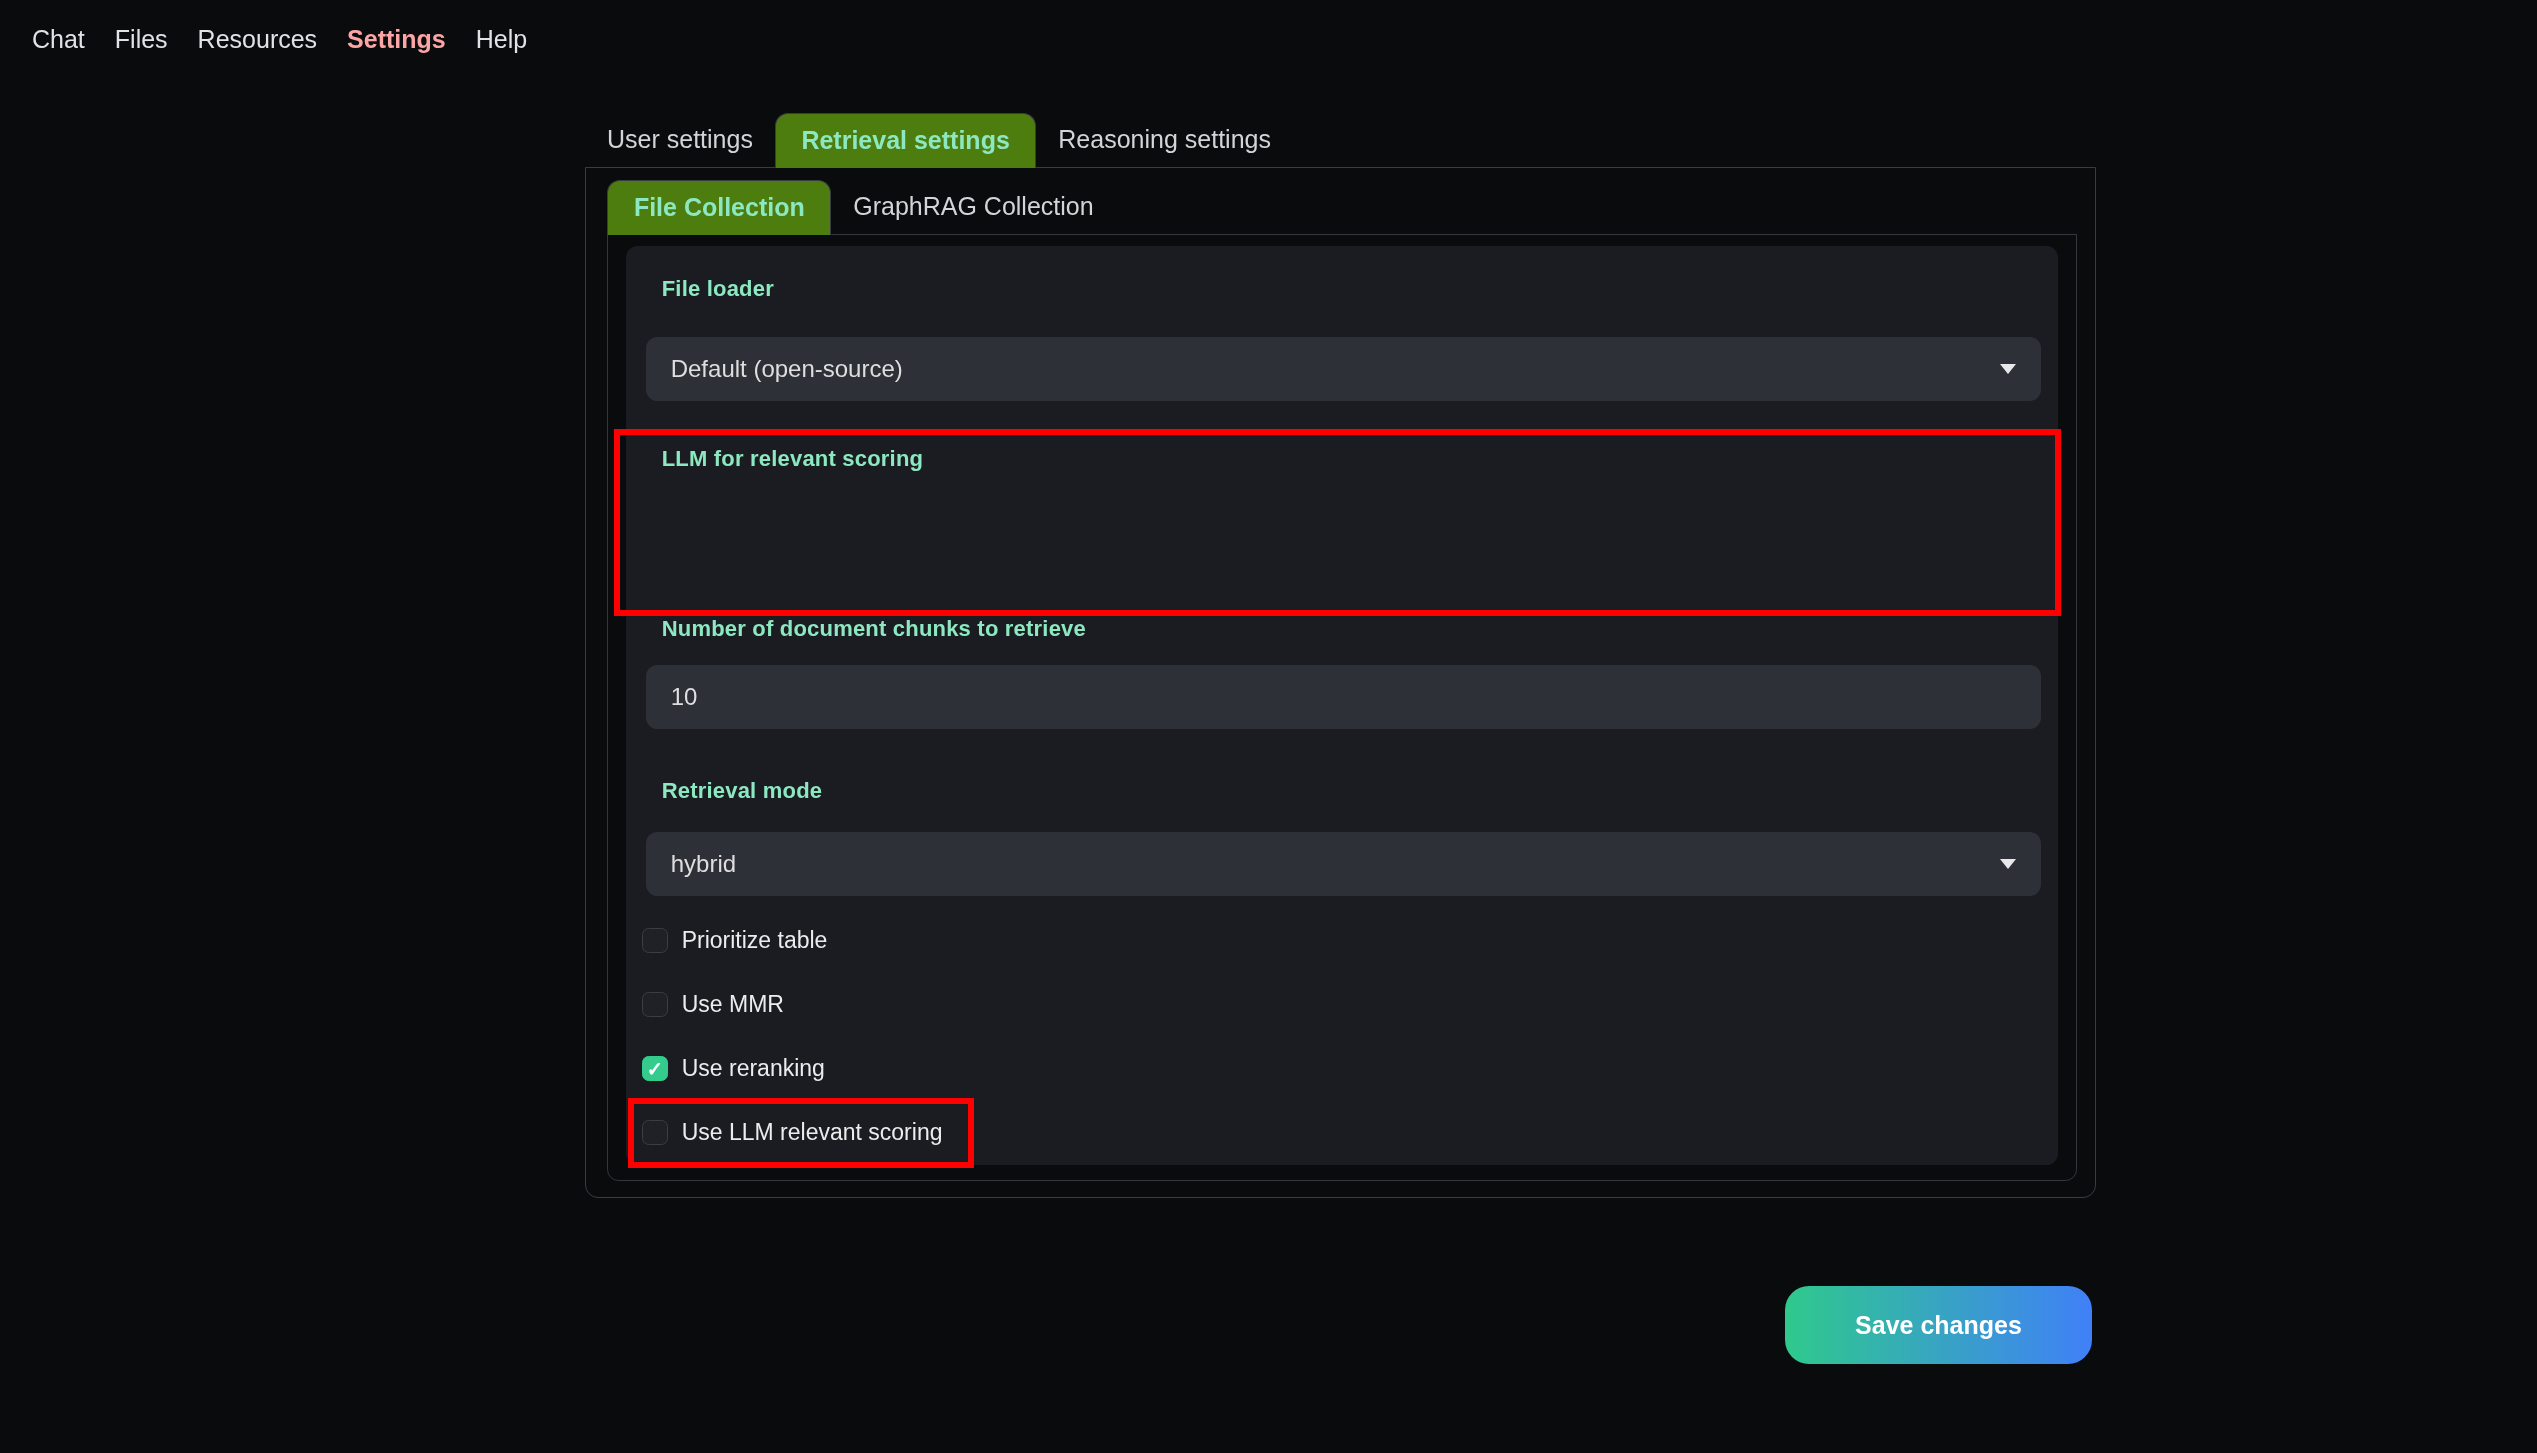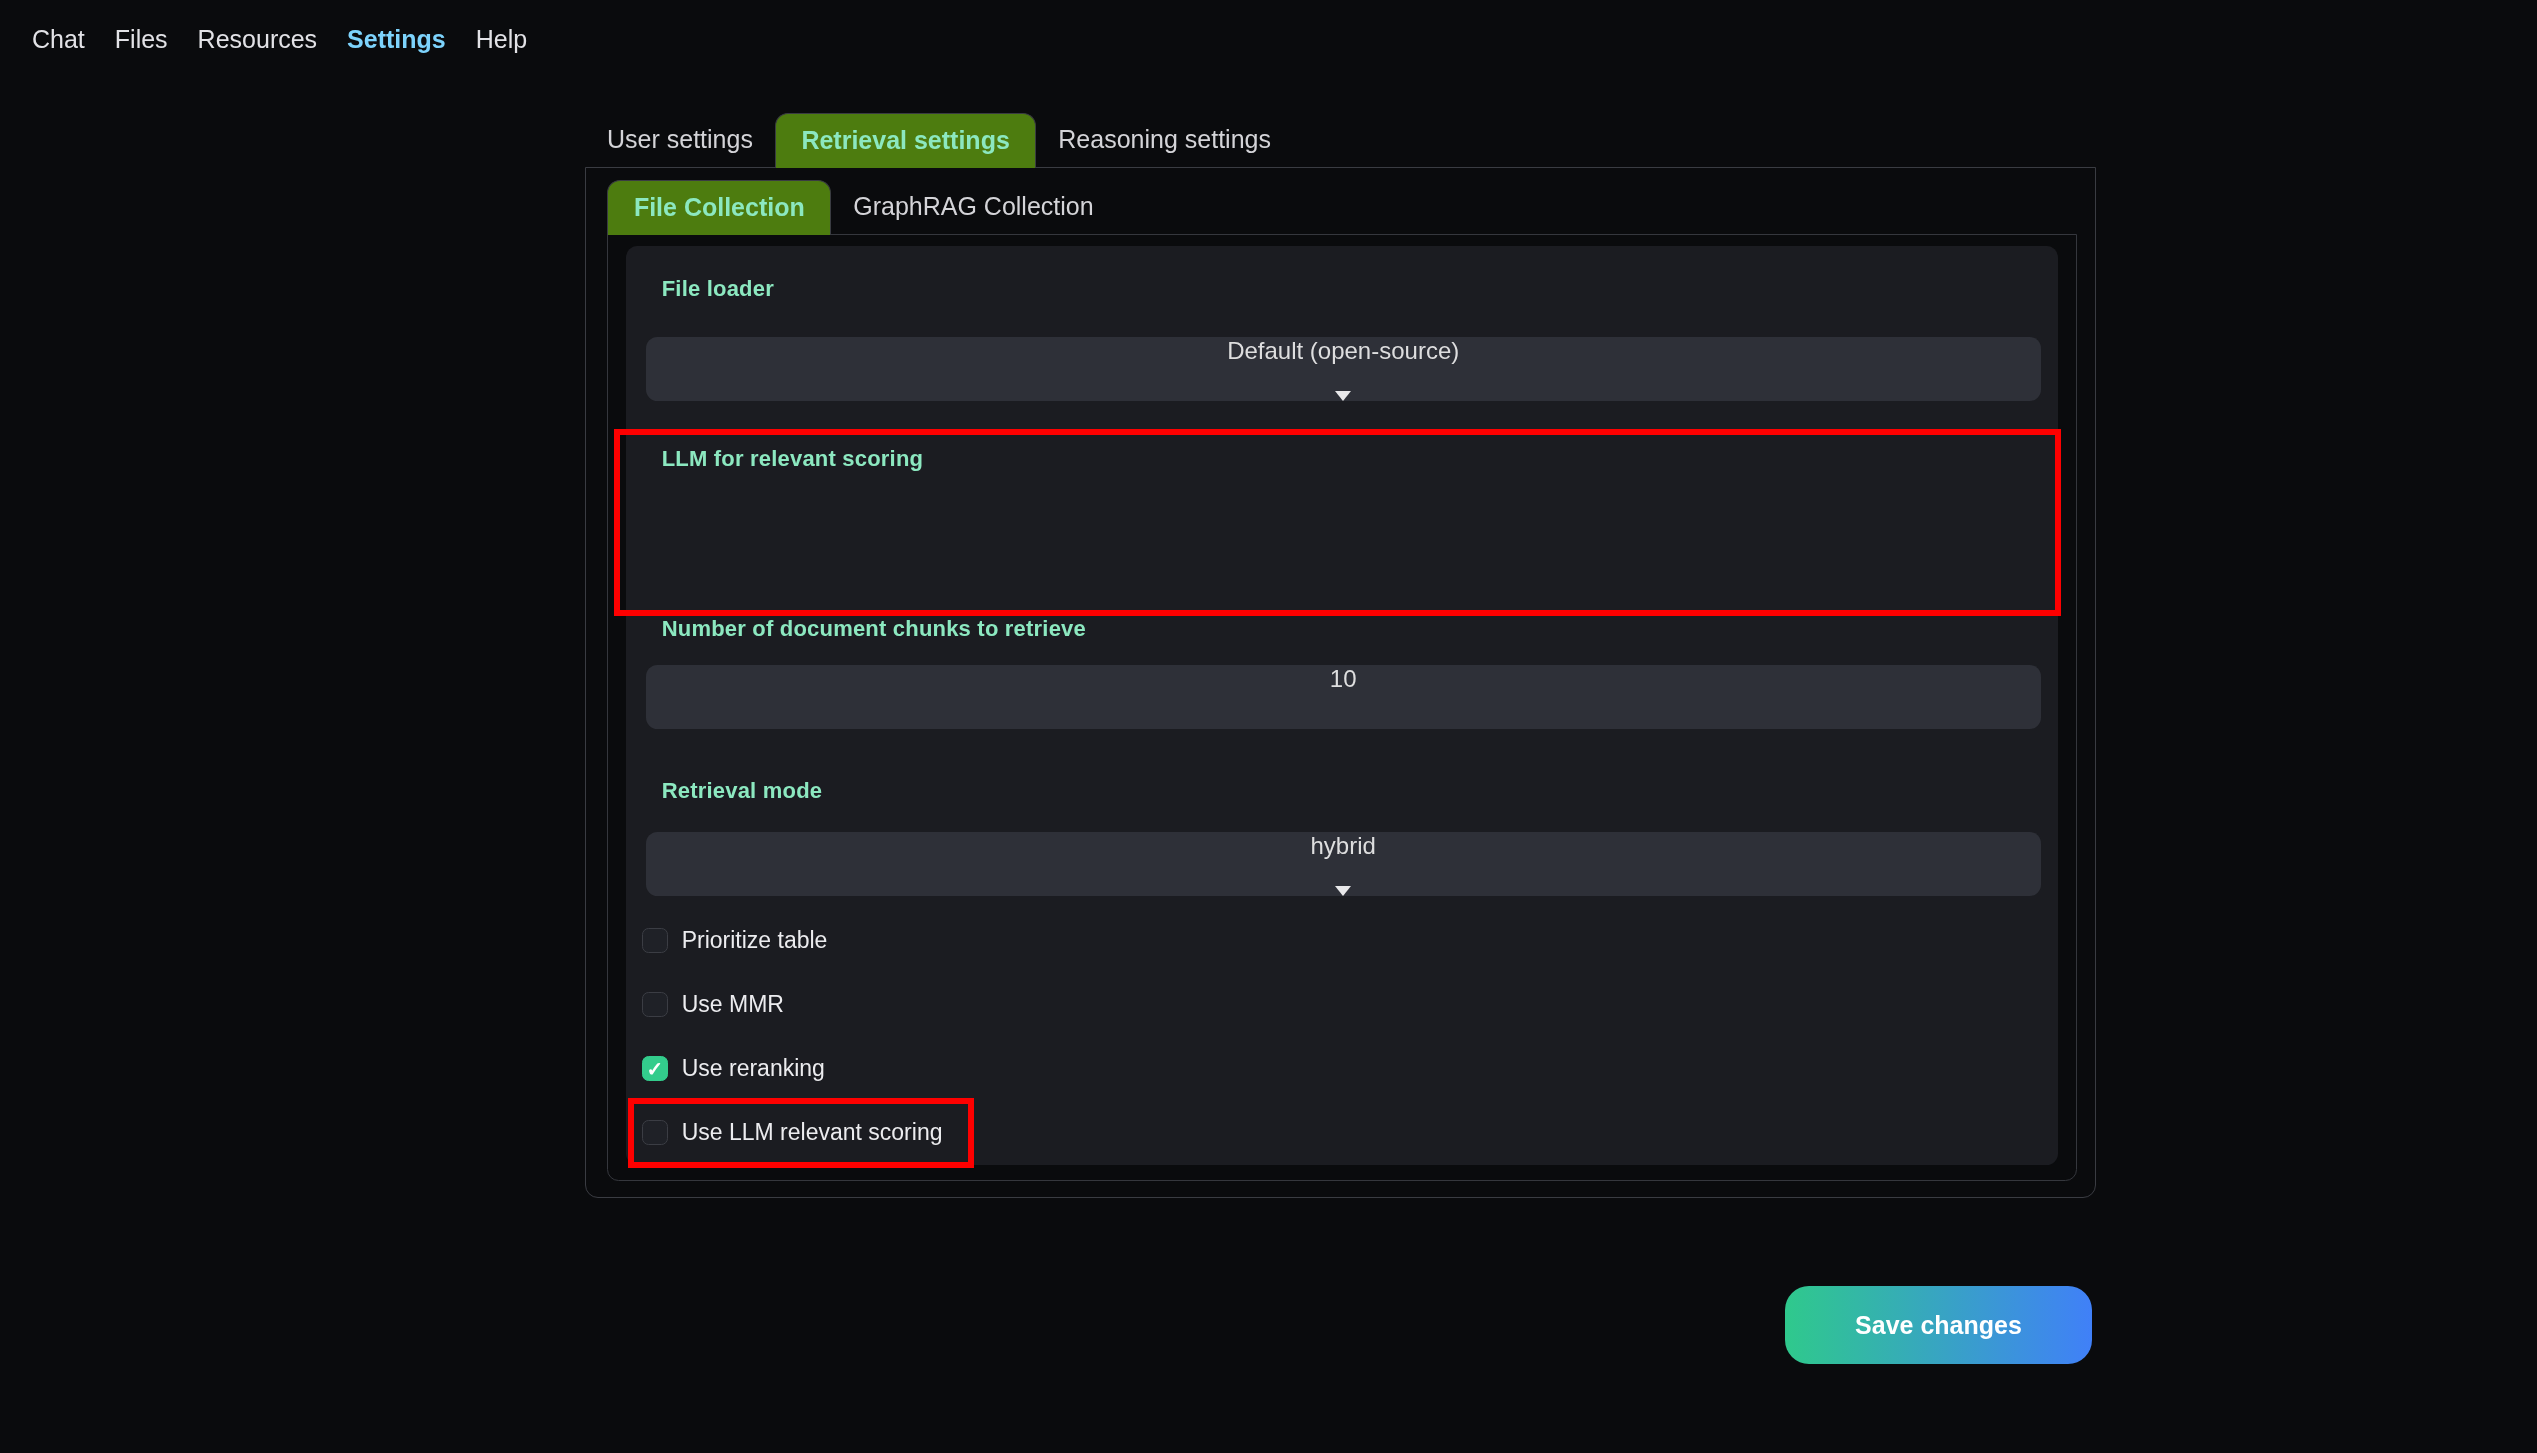--- a/index.html
+++ b/index.html
@@ -3,21 +3,21 @@
 <meta charset="utf-8">
 <style>
   * { margin:0; padding:0; box-sizing:border-box; }
   html,body { width:2538px; height:1453px; background:#0a0b0d; overflow:hidden;
               font-family:"Liberation Sans", sans-serif; }
   .page { position:relative; width:2538px; height:1453px; background:#0a0b0d; }
 
   
   .topnav { position:absolute; left:32px; top:25px; display:flex; gap:30px; }
   .topnav .nav-item { font-size:25px; color:#e2e2e6; cursor:pointer; }
-  .topnav .nav-item.active { color:#7dd3fc; font-weight:700; }
+  .topnav .nav-item.active { color:#fca5a5; font-weight:700; }
 
   
   .tabs-wrap { position:absolute; left:585px; top:113px; width:1511px; }
   .tab-nav { display:flex; height:54px; align-items:stretch; position:relative; z-index:2; }
   .tab { font-size:25px; color:#d4d4d8; padding:0 22px; line-height:52px; cursor:pointer; }
   .tab.active { color:#8ce8c0; font-weight:700; padding:0 25.5px;
                 background:#4d7c0f; border:0.8px solid #3a3c42; border-bottom:none;
                 border-radius:13px 13px 0 0; margin-bottom:-0.8px; }
   .tab-panel { position:relative; border:0.8px solid #3a3c42; border-radius:0 0 13px 13px;
                height:1031px; z-index:1; }
@@ -27,21 +27,21 @@
   .subtab-panel { position:relative; border:0.8px solid #35373d; border-radius:0 0 11.5px 11.5px;
                   height:947px; z-index:1; }
 
   
   .card { position:absolute; left:17.3px; top:10.7px; width:1432px; height:919px;
           background:#1b1c21; border-radius:11.5px; }
   .field-label { position:absolute; left:36px; font-size:22px; font-weight:600;
                  color:#8ce8c0; letter-spacing:0.2px; }
   .control { position:absolute; left:20px; width:1395px; height:64px; background:#2e3038;
              border-radius:11.5px; display:flex; align-items:center; padding:0 25px;
-             cursor:pointer;flex-direction:column; }
+             cursor:pointer; }
   .control .value { font-size:24px; color:#dededf; flex:1; }
   .chevron { width:0; height:0; border-left:8.2px solid transparent;
              border-right:8.2px solid transparent; border-top:10px solid #e8e8ea; }
 
   
   .check-row { position:absolute; left:16.5px; display:flex; align-items:center; gap:14px;
                cursor:pointer; }
   .checkbox { width:25.5px; height:25.5px; border-radius:6.6px; background:#1f2127;
               border:0.8px solid #3b3d44; display:flex; align-items:center; justify-content:center; }
   .checkbox.checked { background:#33cc8c; border-color:#33cc8c; }

